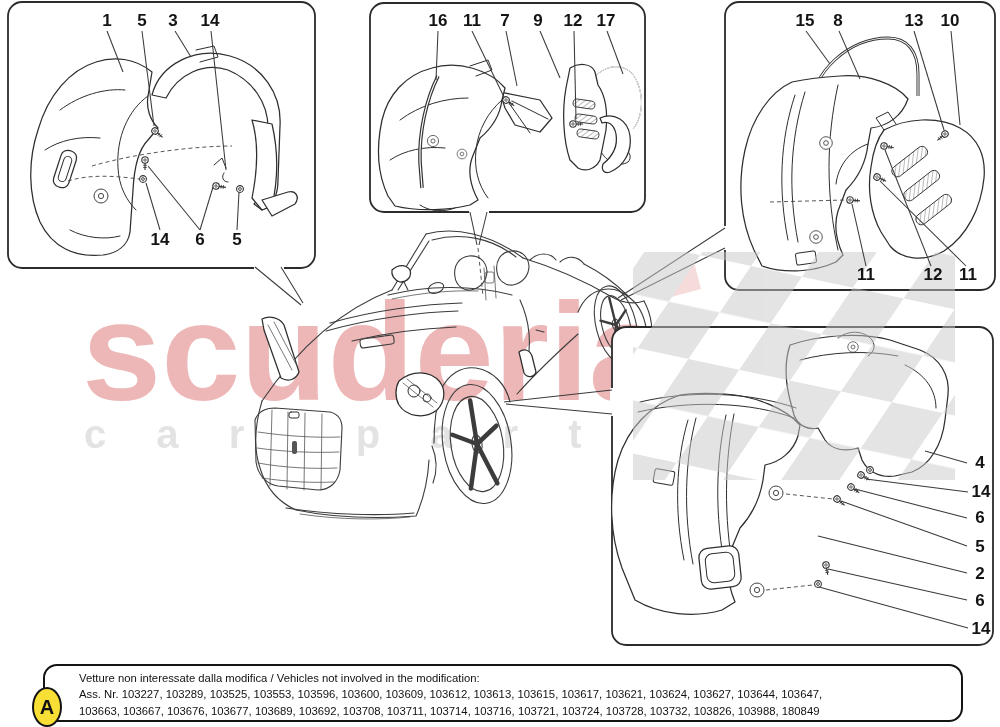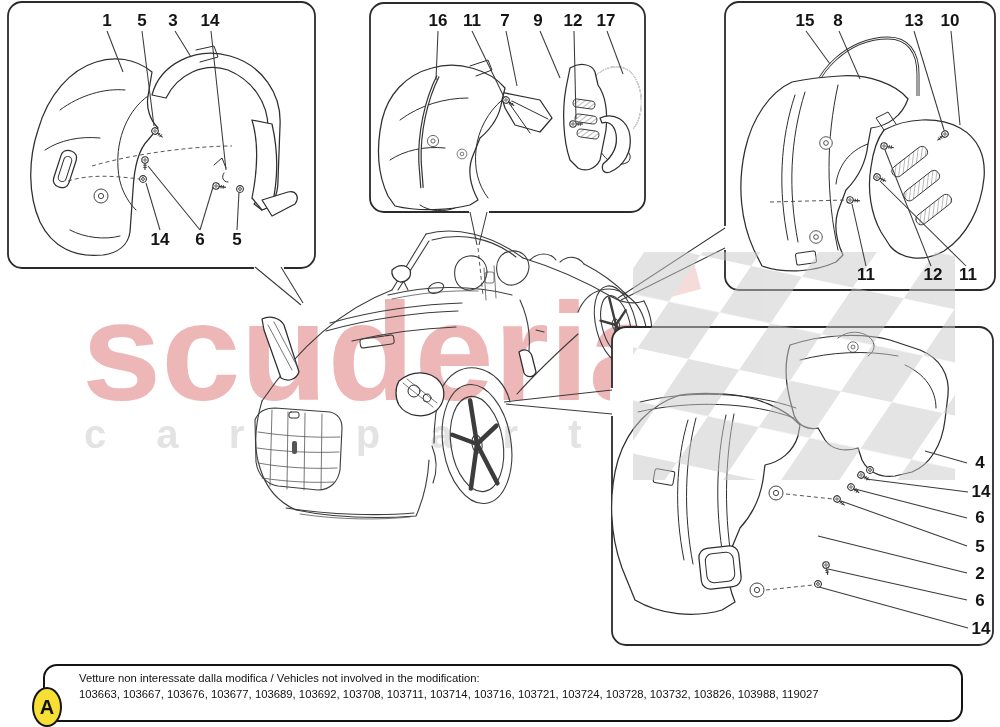--- a/index.html
+++ b/index.html
@@ -323,16 +323,17 @@
         <text x="981" y="634" class="callout">14</text>
       </g>
 </svg>
 
 <div class="note">
   <div class="note-badge">
     <span>A</span>
   </div>
   <div class="note-text">
     <div>Vetture non interessate dalla modifica / Vehicles not involved in the modification:</div>
-    <div>103663, 103667, 103676, 103677, 103689, 103692, 103708, 103711, 103714, 103716, 103721, 103724, 103728, 103732, 103826, 103988, 119027</div>
+    <div>Ass. Nr. 103227, 103289, 103525, 103553, 103596, 103600, 103609, 103612, 103613, 103615, 103617, 103621, 103624, 103627, 103644, 103647,</div>
+    <div>103663, 103667, 103676, 103677, 103689, 103692, 103708, 103711, 103714, 103716, 103721, 103724, 103728, 103732, 103826, 103988, 180849</div>
   </div>
 </div>
 </div>
 
 </body></html>

